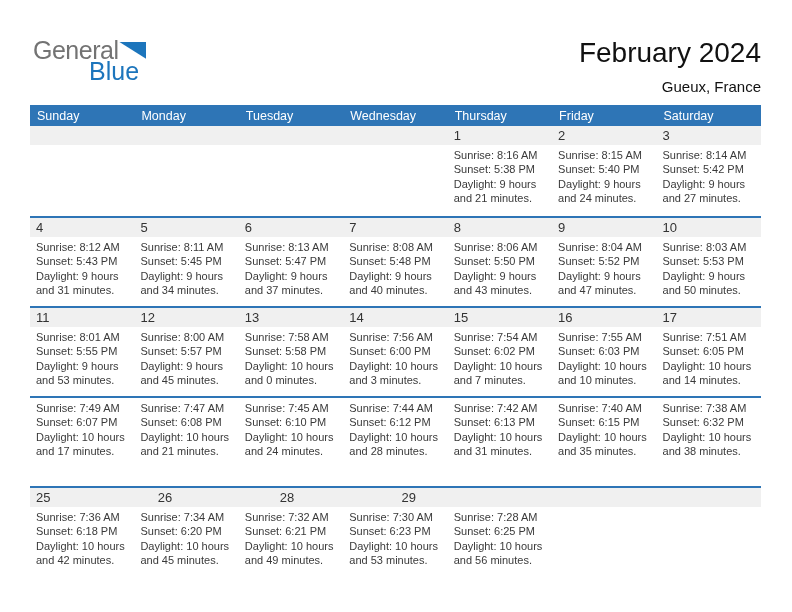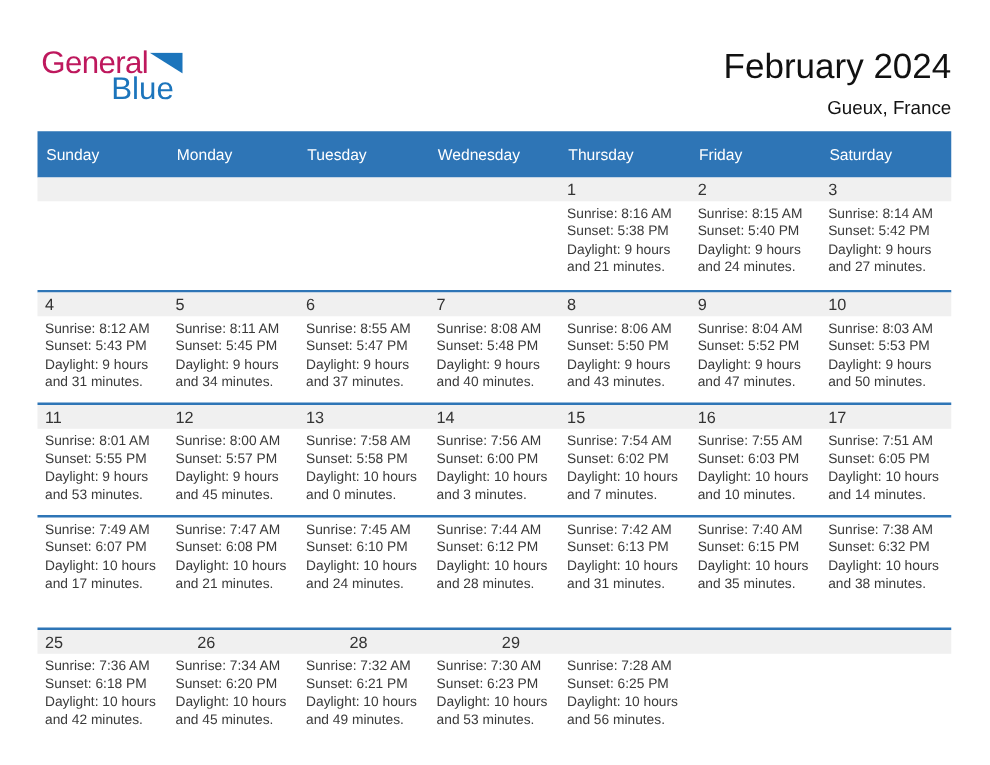--- a/index.html
+++ b/index.html
@@ -9,21 +9,21 @@
     width: 792px; height: 612px;
     position: relative;
     color: #333;
   }
   .page { position: absolute; inset: 0; background: #fff; overflow: hidden; }
 
   
   .logo { position: absolute; left: 33px; top: 38px; width: 140px; }
   .logo-line1 { display: flex; align-items: flex-start; }
   .logo-general {
-    font-size: 25px; color: #be185d; letter-spacing: -0.5px; line-height: 25px;
+    font-size: 25px; color: #737373; letter-spacing: -0.5px; line-height: 25px;
   }
   .logo-triangle {
     width: 27px; height: 17px; margin-top: 4px; margin-left: 1px;
     background: var(--logo-blue, #1C75BC);
     clip-path: polygon(0 0, 100% 0, 100% 100%);
   }
   .logo-blue-word {
     font-size: 25px; line-height: 22px; color: var(--logo-blue, #1C75BC);
     margin-left: 56px; margin-top: -3px;
   }
@@ -35,21 +35,21 @@
   }
   .subtitle {
     position: absolute; top: 78px; right: 31px;
     font-size: 15px; color: #111; text-align: right;
   }
 
   
   .calendar { position: absolute; left: 30px; top: 105px; width: 731px; }
   .weekday-row {
     display: flex; background: var(--header-blue, #2E75B6);
-    height: 37px; align-items: center;
+    height: 21px; align-items: center;
   }
   .weekday-cell {
     flex: 1 1 0; color: #fff; font-size: 12.5px; padding-left: 7px;
     white-space: nowrap; overflow: hidden;
   }
   .week { height: 90px; }
   .week.bordered { border-top: 2px solid var(--header-blue, #2E75B6); }
   .day-band { display: flex; background: var(--band-gray, #F0F0F0); height: 19px; }
   .day-band-cell {
     flex: 1 1 0; font-size: 13px; color: #333; padding: 2px 0 0 6px;
@@ -139,21 +139,21 @@
               <div>Daylight: 9 hours</div>
               <div>and 31 minutes.</div>
             </div>
             <div class="day-details-cell">
               <div>Sunrise: 8:11 AM</div>
               <div>Sunset: 5:45 PM</div>
               <div>Daylight: 9 hours</div>
               <div>and 34 minutes.</div>
             </div>
             <div class="day-details-cell">
-              <div>Sunrise: 8:55 AM</div>
+              <div>Sunrise: 8:13 AM</div>
               <div>Sunset: 5:47 PM</div>
               <div>Daylight: 9 hours</div>
               <div>and 37 minutes.</div>
             </div>
             <div class="day-details-cell">
               <div>Sunrise: 8:08 AM</div>
               <div>Sunset: 5:48 PM</div>
               <div>Daylight: 9 hours</div>
               <div>and 40 minutes.</div>
             </div>

